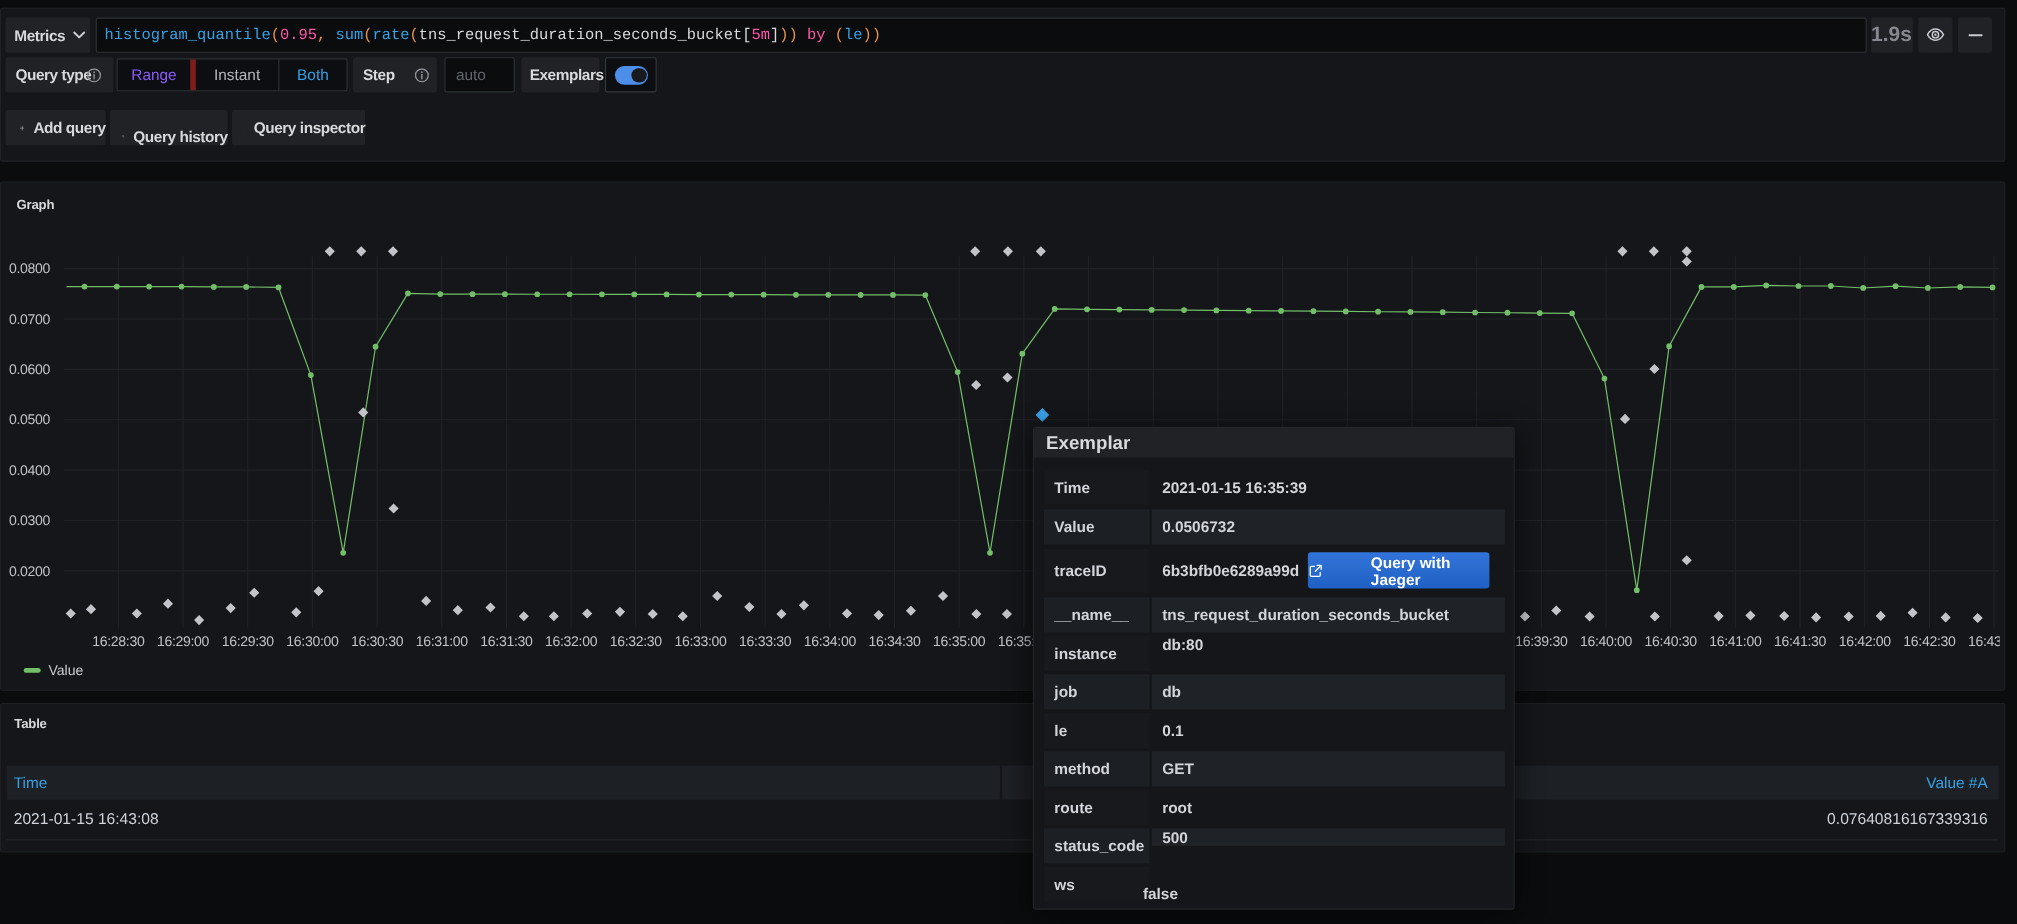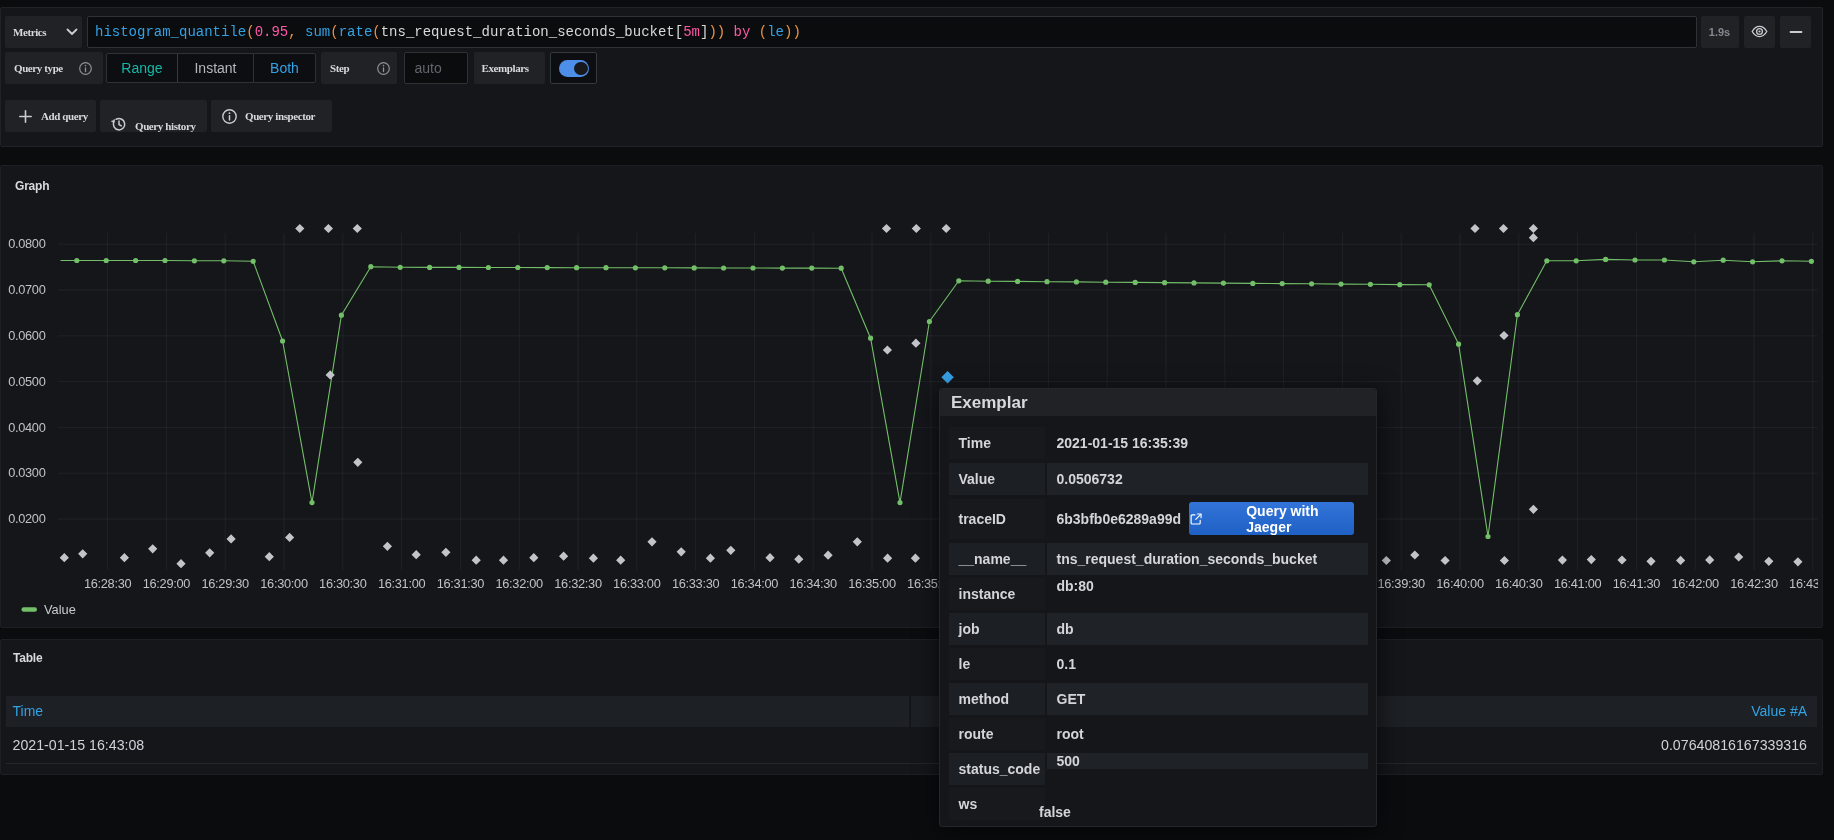--- a/index.html
+++ b/index.html
@@ -1,21 +1,21 @@
 <!DOCTYPE html>
 <html><head>
 <meta charset="utf-8">
 <style>
   * { margin:0; padding:0; box-sizing:border-box; }
   html,body { width:1834px; height:840px; background:#0b0c0e; overflow:hidden;
     font-family:"Liberation Sans", sans-serif; color:#ccccdc; }
   .abs { position:absolute; }
   .box { background:#202226; border-radius:2px; display:flex; align-items:center; }
   .bold { font-weight:700; }
-  .lbl { font-weight:700; font-size:11px; letter-spacing:-0.4px; color:#d8d9da; white-space:nowrap;font-family:Liberation Serif, serif; }
+  .lbl { font-weight:700; font-size:14px; letter-spacing:-0.4px; color:#d8d9da; white-space:nowrap; }
   .panel { position:absolute; left:0; background:#141619; border:1px solid #1d2023; border-radius:2px; }
   .ptitle { font-size:12px; font-weight:700; color:#d8d9da; letter-spacing:-0.2px; }
   svg { display:block; }
   .ax { font-family:"Liberation Sans",sans-serif; font-size:12.8px; fill:#c0c2c8; letter-spacing:-0.3px; }
   .lg { font-family:"Liberation Sans",sans-serif; font-size:12.8px; fill:#c9cbd1; }
   .ico { stroke:#c9ccd3; stroke-width:1.5; fill:none; stroke-linecap:round; stroke-linejoin:round; }
 </style>
 </head>
 <body>
 
@@ -26,21 +26,21 @@
   <svg class="abs" style="left:60px; top:11px;" width="14" height="10" viewBox="0 0 14 10">
       <path d="M2.5 2.5 L7 7 L11.5 2.5" stroke="#c9ccd3" stroke-width="1.8" fill="none" stroke-linecap="round" stroke-linejoin="round"></path>
     </svg>
 </div>
 
 <div class="abs" style="left:87px; top:16px; width:1609.5px; height:31.5px; background:#0b0c0e; border:1px solid #2c3235; border-radius:2px; display:flex; align-items:center; padding-left:7px; font-family:'Liberation Mono',monospace; font-size:14px;">
     <span style="white-space:pre;"><span style="color:#33a2e5">histogram_quantile</span><span style="color:#e8914a">(</span><span style="color:#ff57a8">0.95</span><span style="color:#e8914a">,</span> <span style="color:#33a2e5">sum</span><span style="color:#e8914a">(</span><span style="color:#33a2e5">rate</span><span style="color:#e8914a">(</span><span style="color:#d8d9da">tns_request_duration_seconds_bucket[</span><span style="color:#ff57a8">5m</span><span style="color:#d8d9da">]</span><span style="color:#e8914a">))</span> <span style="color:#ff57a8">by</span> <span style="color:#e8914a">(</span><span style="color:#33a2e5">le</span><span style="color:#e8914a">))</span></span>
   </div>
 
 <div class="abs box" style="left:1700.5px; top:16px; width:38px; height:31.5px; justify-content:center;">
-  <span class="bold" style="font-size:11px; color:#85888f;">1.9s</span>
+  <span class="bold" style="font-size:19px; color:#85888f;">1.9s</span>
 </div>
 
 <div class="abs box" style="left:1743.5px; top:16px; width:31.5px; height:31.5px; justify-content:center;">
   <svg width="17" height="17" viewBox="0 0 17 17">
       <path d="M1.2 8.5 C3.2 5 5.6 3.4 8.5 3.4 C11.4 3.4 13.8 5 15.8 8.5 C13.8 12 11.4 13.6 8.5 13.6 C5.6 13.6 3.2 12 1.2 8.5 Z" stroke="#c9ccd3" stroke-width="1.3" fill="none"></path>
       <circle cx="8.5" cy="8.5" r="2.9" stroke="#c9ccd3" stroke-width="1.3" fill="none"></circle>
       <circle cx="8.5" cy="8.5" r="1.1" fill="#c9ccd3"></circle>
     </svg>
 </div>
 
@@ -52,21 +52,21 @@
 
 <div class="abs box" style="left:5px; top:52px; width:97.5px; height:32px; padding-left:9px;">
   <span class="lbl">Query type</span>
   <svg class="abs" style="left:74px; top:9.5px;" width="13" height="13" viewBox="0 0 13 13">
       <circle cx="6.5" cy="6.5" r="5.8" stroke="#8e9197" stroke-width="1.2" fill="none"></circle>
       <path d="M6.5 5.8 V9.6" stroke="#8e9197" stroke-width="1.3" stroke-linecap="round"></path>
       <circle cx="6.5" cy="3.6" r="0.8" fill="#8e9197"></circle>
     </svg>
 </div>
 <div class="abs" style="left:106px; top:53px; width:210px; height:30px; background:#0d0e12; border:1px solid #2c3235; border-radius:2px; display:flex;">
-  <div style="width:71px; border-right:1px solid #7f1d1d; display:flex; align-items:center; justify-content:center; font-size:14px; color:#14b8a6;">Range</div>
+  <div style="width:71px; border-right:5px solid #7f1d1d; display:flex; align-items:center; justify-content:center; font-size:14px; color:#8b5cf6;">Range</div>
   <div style="width:76px; border-right:1px solid #2c3235; display:flex; align-items:center; justify-content:center; font-size:14px; color:#b4b7bd;">Instant</div>
   <div style="flex:1; display:flex; align-items:center; justify-content:center; font-size:14px; color:#33a2e5;">Both</div>
 </div>
 <div class="abs box" style="left:321px; top:52px; width:76px; height:32px; padding-left:9px;">
   <span class="lbl">Step</span>
   <svg class="abs" style="left:56px; top:9.5px;" width="13" height="13" viewBox="0 0 13 13">
       <circle cx="6.5" cy="6.5" r="5.8" stroke="#8e9197" stroke-width="1.2" fill="none"></circle>
       <path d="M6.5 5.8 V9.6" stroke="#8e9197" stroke-width="1.3" stroke-linecap="round"></path>
       <circle cx="6.5" cy="3.6" r="0.8" fill="#8e9197"></circle>
     </svg>

